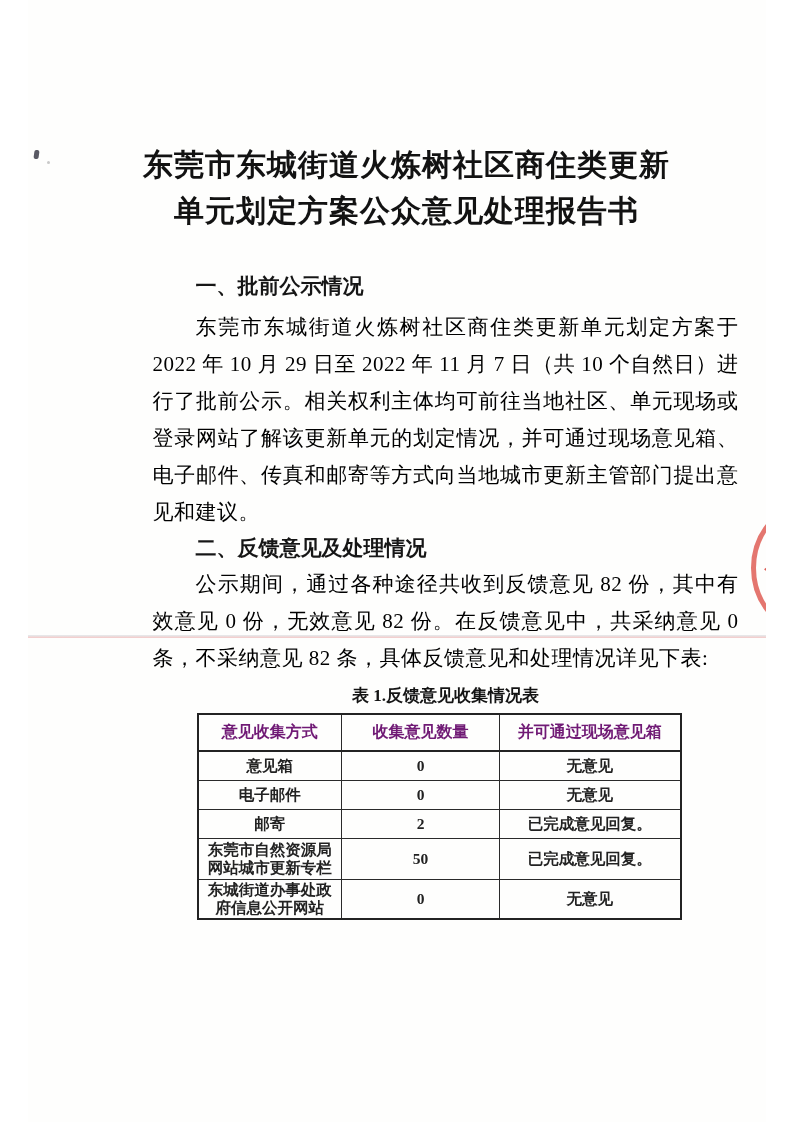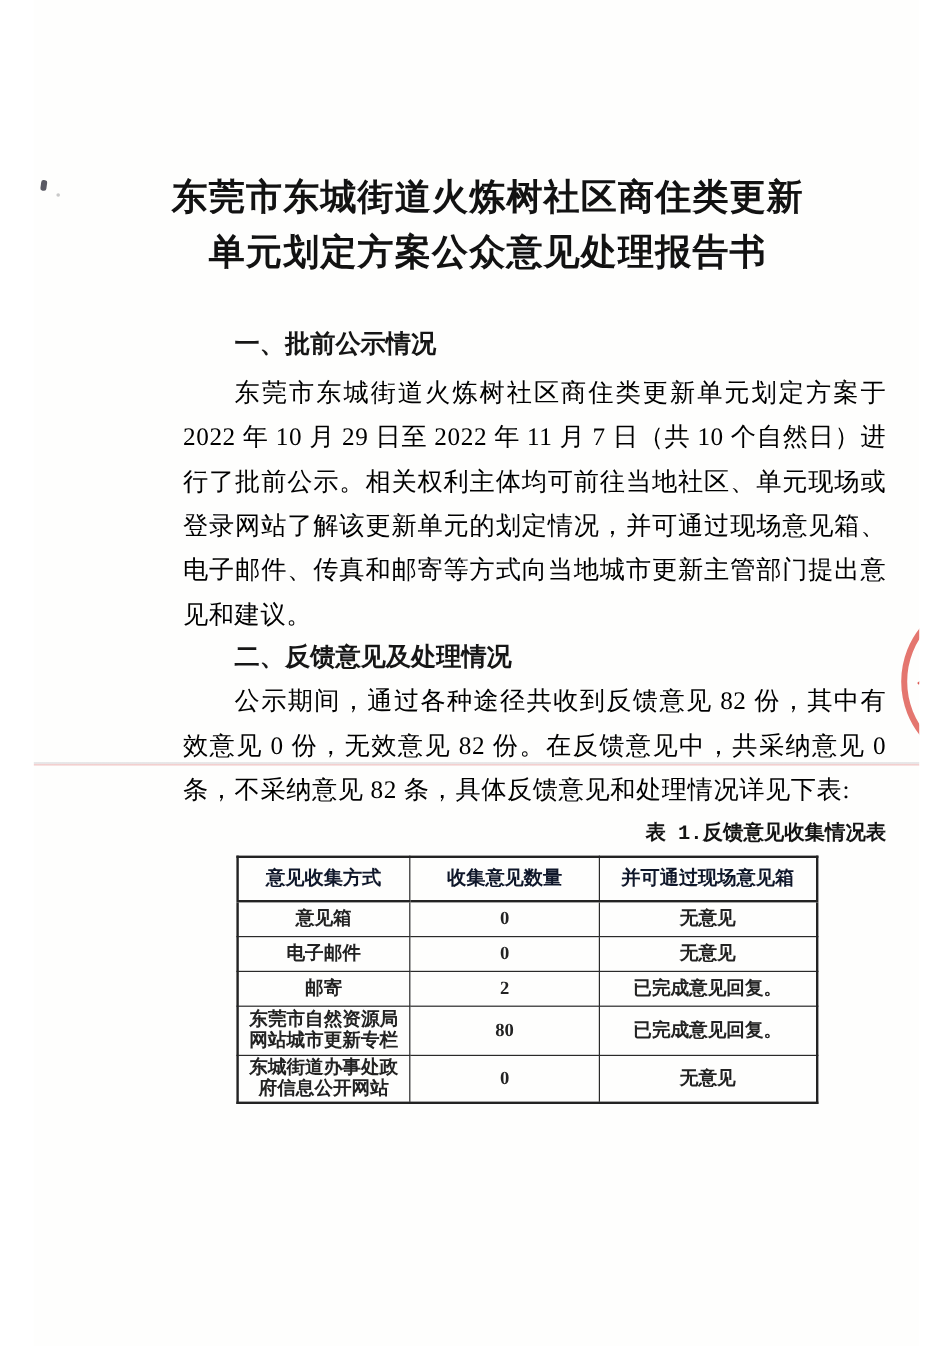--- a/index.html
+++ b/index.html
@@ -19,36 +19,36 @@
     font-size:21px; line-height:30px; color:#161616; margin:0 0 0 43px;
   }
   .sec-heading.first { margin-top:37px;font-family:Liberation Serif, serif; }
   .sec-heading.second { margin-top:2px; }
   .para {
     margin:8px 0 0 0; font-size:21px; line-height:37px;
     text-align:justify; text-indent:43px; letter-spacing:0.5px; color:#000000;
   }
   .para.second { margin-top:3px; }
   .table-caption {
-    margin-top:9px; width:586px; text-align:right;
-    font-family:Liberation Mono, monospace; font-weight:bold;
+    margin-top:9px; width:586px; text-align:center;
+    font-family:Liberation Serif, serif; font-weight:bold;
     font-size:17px; line-height:20px; color:#141414;
   }
   table.feedback {
     border-collapse:collapse; table-layout:fixed;
     margin:7px 0 0 44px; width:483px;
     border:2px solid #232323;
   }
   table.feedback th, table.feedback td {
     border:1px solid #2a2a2a; text-align:center; vertical-align:middle;
     padding:1px 4px; overflow:hidden;
   }
   table.feedback th {
     font-family:"Liberation Sans", sans-serif; font-weight:bold;
-    font-size:16px; height:33px; border-bottom:2px solid #232323; color:#0f172a;
+    font-size:16px; height:33px; border-bottom:2px solid #232323; color:#701a75;
   }
   table.feedback td {
     font-size:15.5px; height:26px; line-height:18px; font-weight:bold; color:#222;
   }
   tr.tall td  { height:38px; }
   tr.tall2 td { height:34px; }
   
   .scan-line {
     position:absolute; left:0; top:635px; width:793px; height:3px;
     background:linear-gradient(to bottom, rgba(150,150,160,0.22) 0 40%, rgba(228,150,150,0.45) 60% 100%);
@@ -129,21 +129,21 @@
           <td>0</td>
           <td>无意见</td>
         </tr>
         <tr>
           <td>邮寄</td>
           <td>2</td>
           <td>已完成意见回复。</td>
         </tr>
         <tr class="tall">
           <td>东莞市自然资源局网站城市更新专栏</td>
-          <td>80</td>
+          <td>50</td>
           <td>已完成意见回复。</td>
         </tr>
         <tr class="tall2">
           <td>东城街道办事处政府信息公开网站</td>
           <td>0</td>
           <td>无意见</td>
         </tr>
       </tbody>
     </table>
   </div>

